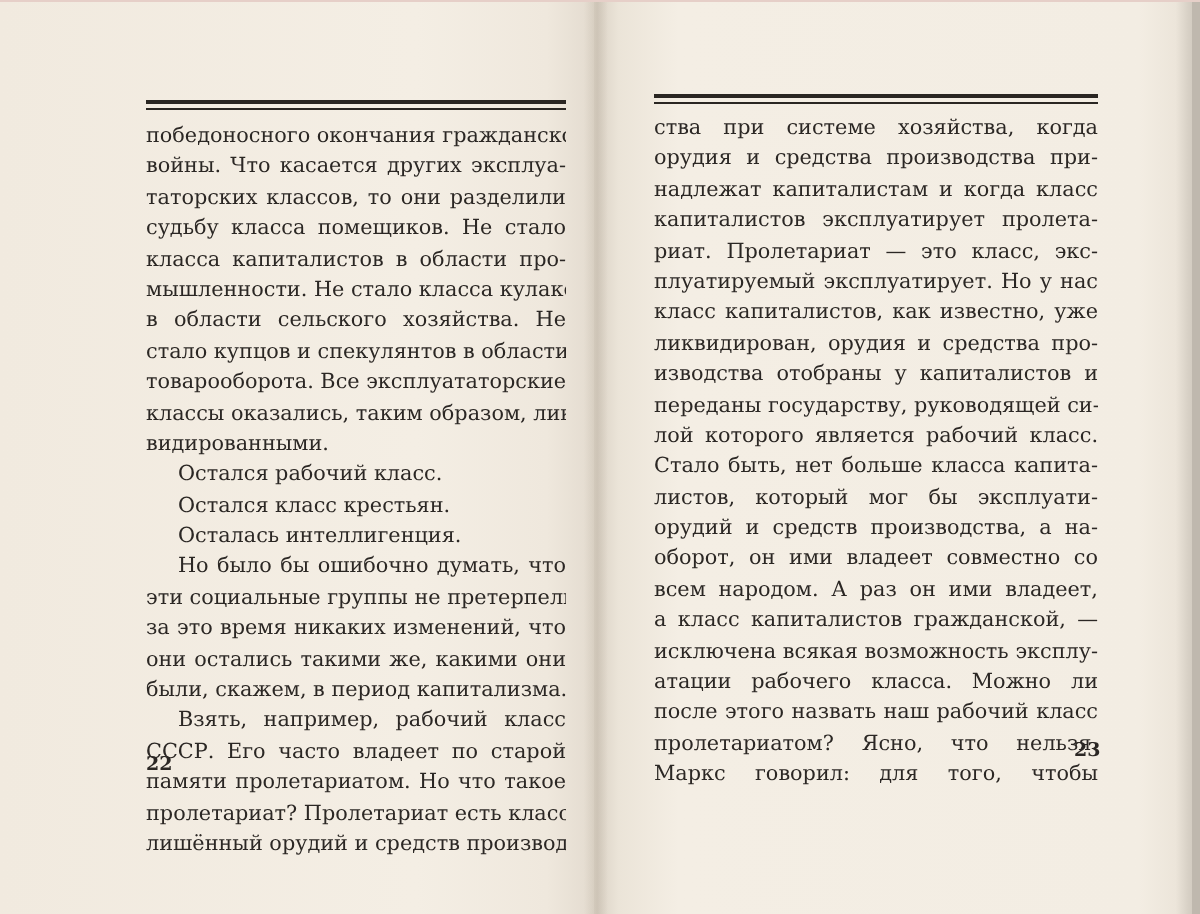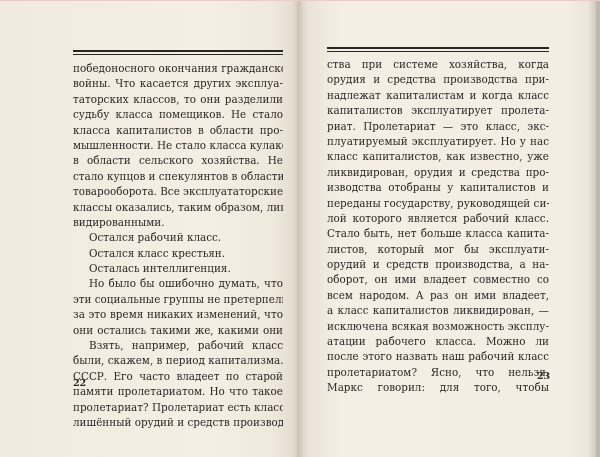--- a/index.html
+++ b/index.html
@@ -108,22 +108,22 @@
         <span class="line">товарооборота. Все эксплуататорские</span>
         <span class="line">классы оказались, таким образом, лик-</span>
         <span class="line last">видированными.</span>
         <span class="line indent last">Остался рабочий класс.</span>
         <span class="line indent last">Остался класс крестьян.</span>
         <span class="line indent last">Осталась интеллигенция.</span>
         <span class="line indent">Но было бы ошибочно думать, что</span>
         <span class="line">эти социальные группы не претерпели</span>
         <span class="line">за это время никаких изменений, что</span>
         <span class="line">они остались такими же, какими они</span>
+        <span class="line last">были, скажем, в период капитализма.</span>
         <span class="line indent">Взять, например, рабочий класс</span>
-        <span class="line last">были, скажем, в период капитализма.</span>
         <span class="line">СССР. Его часто владеет по старой</span>
         <span class="line">памяти пролетариатом. Но что такое</span>
         <span class="line">пролетариат? Пролетариат есть класс,</span>
         <span class="line">лишённый орудий и средств производ-</span>
       </div>
     <div class="folio">22</div>
   </div>
 
   <div class="page page-right">
     <div class="head-rule"></div>
@@ -137,21 +137,21 @@
         <span class="line">класс капиталистов, как известно, уже</span>
         <span class="line">ликвидирован, орудия и средства про-</span>
         <span class="line">изводства отобраны у капиталистов и</span>
         <span class="line">переданы государству, руководящей си-</span>
         <span class="line">лой которого является рабочий класс.</span>
         <span class="line">Стало быть, нет больше класса капита-</span>
         <span class="line">листов, который мог бы эксплуати-</span>
         <span class="line">орудий и средств производства, а на-</span>
         <span class="line">оборот, он ими владеет совместно со</span>
         <span class="line">всем народом. А раз он ими владеет,</span>
-        <span class="line">а класс капиталистов ликвидирован, —</span>
+        <span class="line">а класс капиталистов гражданской, —</span>
         <span class="line">исключена всякая возможность эксплу-</span>
         <span class="line">атации рабочего класса. Можно ли</span>
         <span class="line">после этого назвать наш рабочий класс</span>
         <span class="line">пролетариатом? Ясно, что нельзя.</span>
         <span class="line">Маркс говорил: для того, чтобы</span>
       </div>
     <div class="folio">23</div>
     <div class="edge-shadow"></div>
   </div>
 

